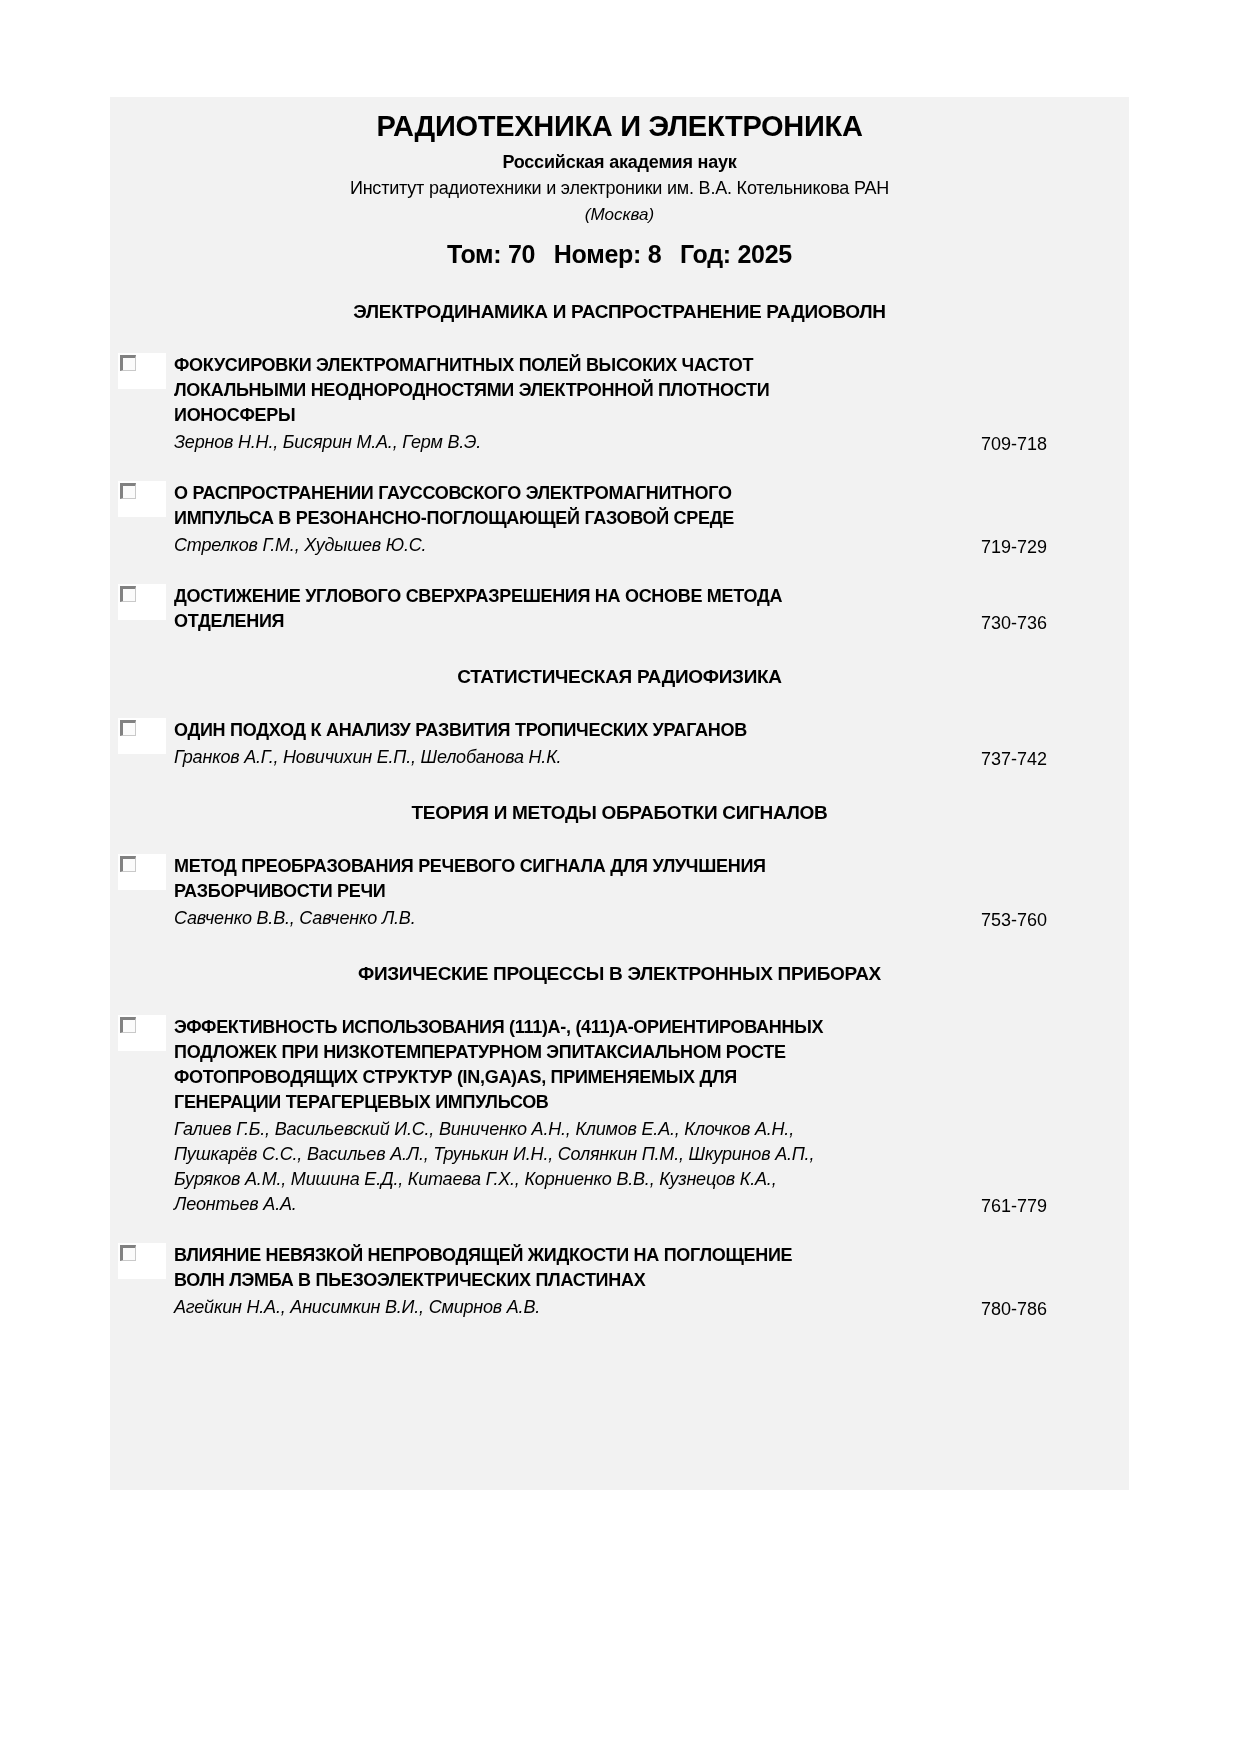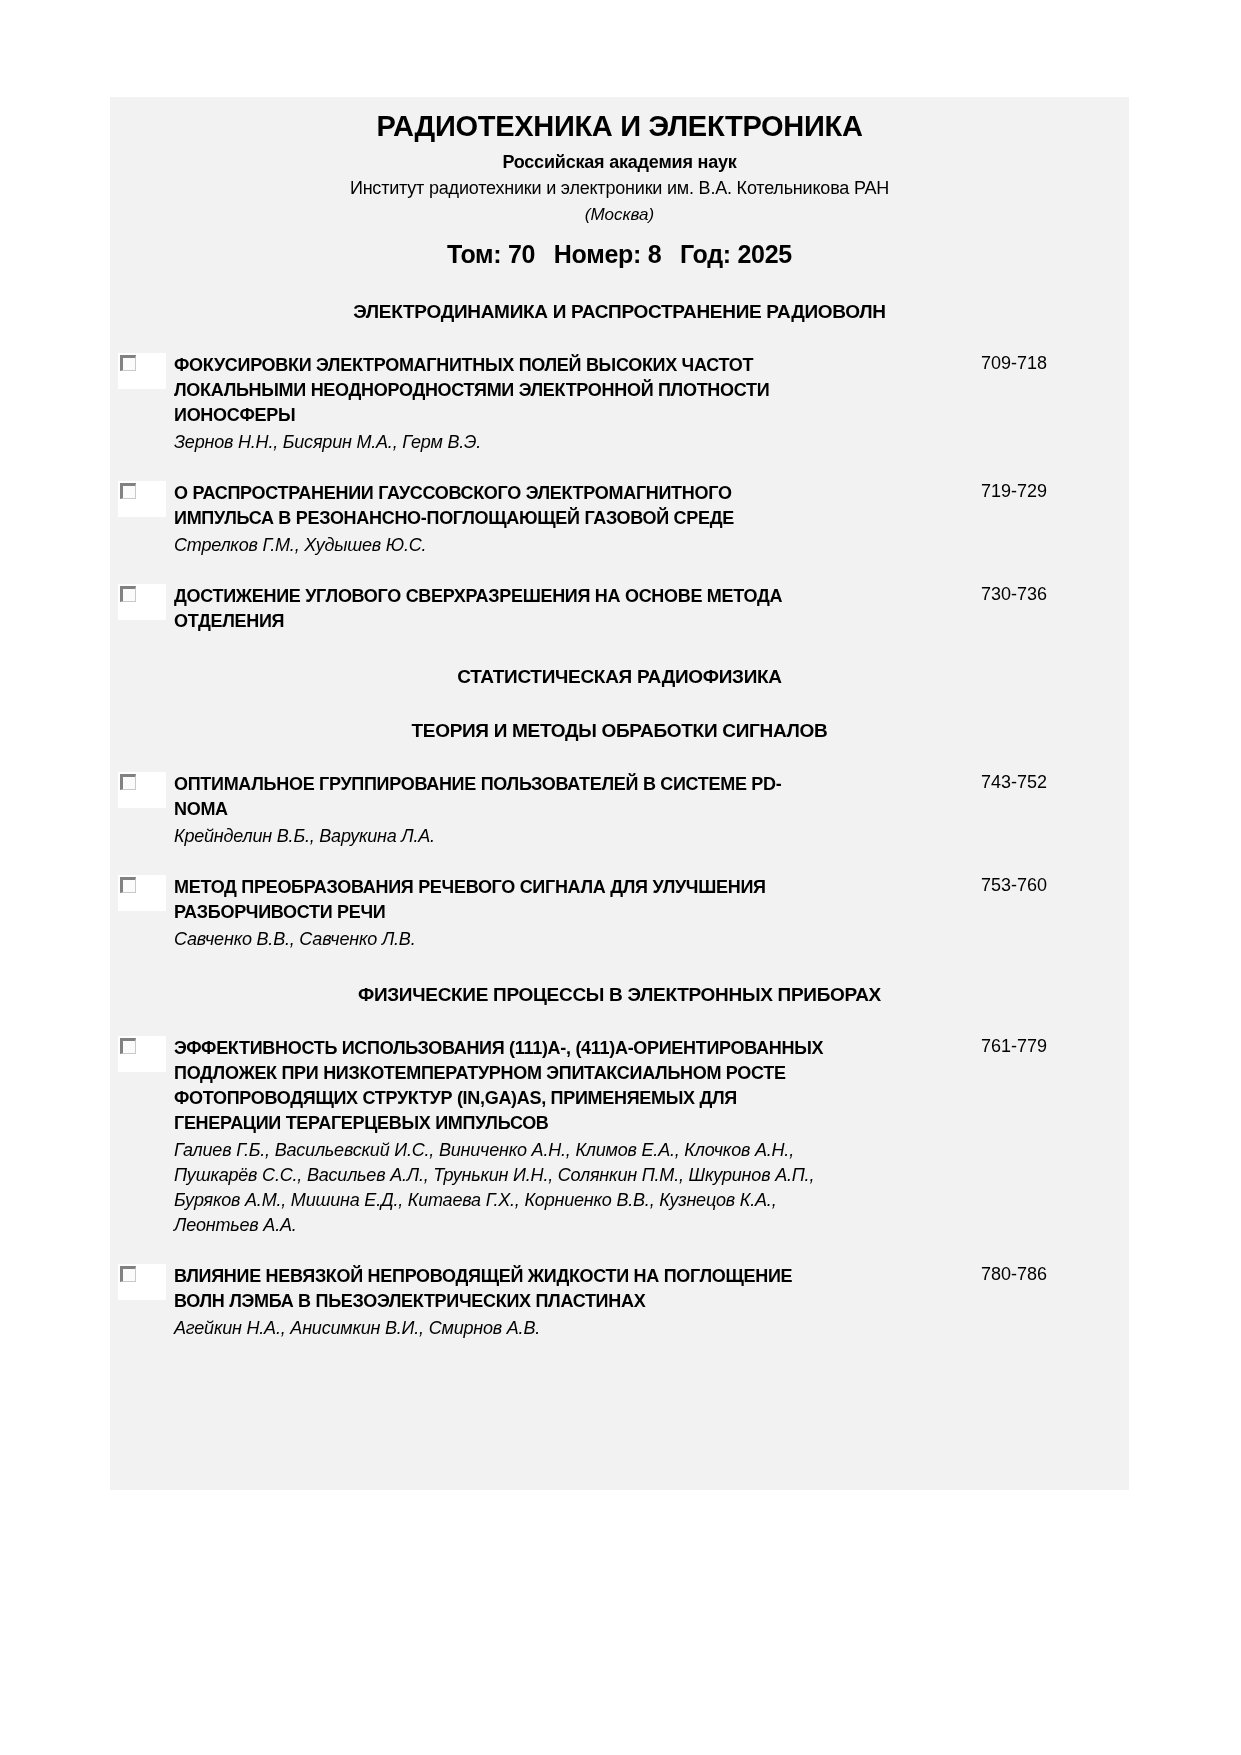--- a/index.html
+++ b/index.html
@@ -73,21 +73,21 @@
   .art-title{
     font-weight:bold;font-size:18px;line-height:25px;letter-spacing:-0.3px;
   }
   .art-authors{
     font-style:italic;font-size:18px;line-height:25px;letter-spacing:-0.2px;
     margin-top:2px;
   }
   .pages-cell{
     margin-left:auto;
     width:148px;min-width:148px;
-    display:flex;align-items:flex-start;
+    display:flex;align-items:flex-end;
     font-size:18px;
   }
 </style>
 </head>
 <body>
 
 <div class="content">
   <div class="jr-title">РАДИОТЕХНИКА И ЭЛЕКТРОНИКА</div>
   <div class="jr-academy">Российская академия наук</div>
   <div class="jr-institute">Институт радиотехники и электроники им. В.А. Котельникова РАН</div>
@@ -128,33 +128,33 @@
           <span class="checkbox"></span>
         </div>
         <div class="art-text">
           <div class="art-title">ДОСТИЖЕНИЕ УГЛОВОГО СВЕРХРАЗРЕШЕНИЯ НА ОСНОВЕ МЕТОДА ОТДЕЛЕНИЯ</div>
         </div>
         <div class="pages-cell">
           <span>730-736</span>
         </div>
       </div>
       <div class="section-title">СТАТИСТИЧЕСКАЯ РАДИОФИЗИКА</div>
-      <div class="section-title">ТЕОРИЯ И МЕТОДЫ ОБРАБОТКИ СИГНАЛОВ</div>
       <div class="article">
         <div class="cb-cell">
           <span class="checkbox"></span>
         </div>
         <div class="art-text">
-          <div class="art-title">ОПТИМАЛЬНОЕ ГРУППИРОВАНИЕ ПОЛЬЗОВАТЕЛЕЙ В СИСТЕМЕ PD-NOMA</div>
-          <div class="art-authors">Крейнделин В.Б., Варукина Л.А.</div>
+          <div class="art-title">ОДИН ПОДХОД К АНАЛИЗУ РАЗВИТИЯ ТРОПИЧЕСКИХ УРАГАНОВ</div>
+          <div class="art-authors">Гранков А.Г., Новичихин Е.П., Шелобанова Н.К.</div>
         </div>
         <div class="pages-cell">
-          <span>743-752</span>
+          <span>737-742</span>
         </div>
       </div>
+      <div class="section-title">ТЕОРИЯ И МЕТОДЫ ОБРАБОТКИ СИГНАЛОВ</div>
       <div class="article">
         <div class="cb-cell">
           <span class="checkbox"></span>
         </div>
         <div class="art-text">
           <div class="art-title">МЕТОД ПРЕОБРАЗОВАНИЯ РЕЧЕВОГО СИГНАЛА ДЛЯ УЛУЧШЕНИЯ РАЗБОРЧИВОСТИ РЕЧИ</div>
           <div class="art-authors">Савченко В.В., Савченко Л.В.</div>
         </div>
         <div class="pages-cell">
           <span>753-760</span>

